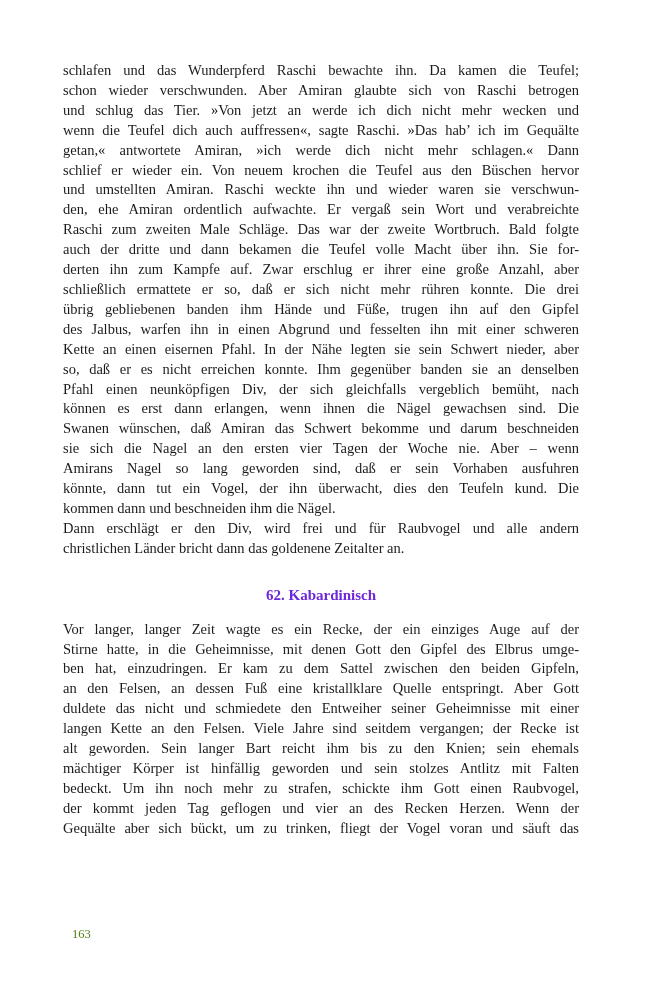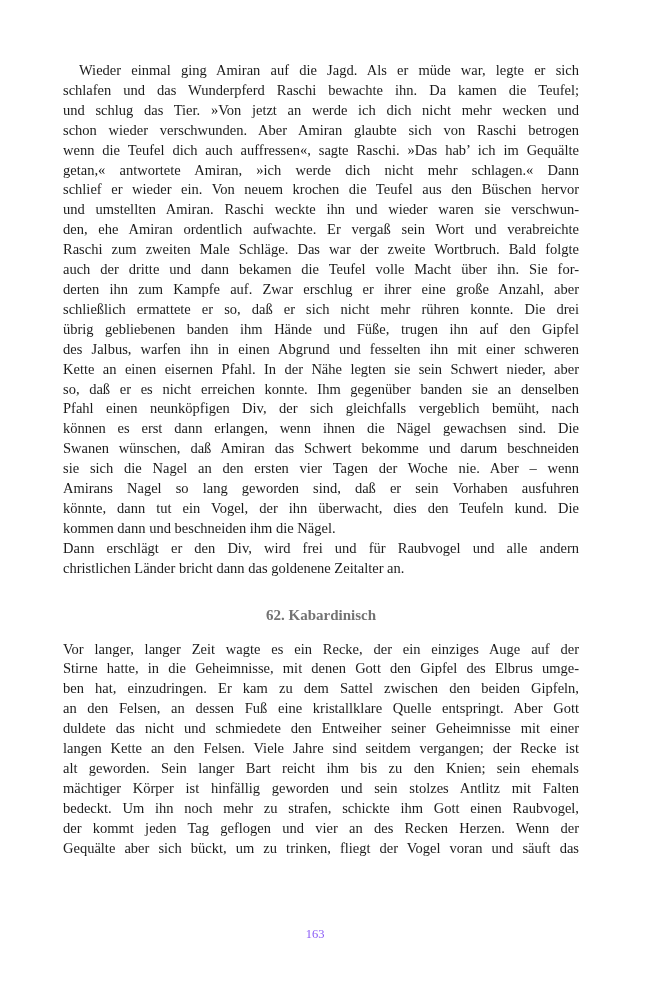--- a/index.html
+++ b/index.html
@@ -36,41 +36,40 @@
   .line.last {
     text-align-last: left;
   }
   .heading {
     font-size: 15px;
     line-height: 20px;
     font-weight: bold;
     text-align: center;
     margin-top: 26px;
     margin-bottom: 15px;
-    color: #737373;
+    color: #6d28d9;
   }
   .page-number {
     position: absolute;
-    left: 57px;
+    left: 72px;
     top: 927px;
     width: 516px;
-    text-align: center;
+    text-align: left;
     font-size: 12.5px;
-    color: #8b5cf6;
+    color: #4d7c0f;
   }
 </style>
 </head>
 <body>
 
 <div class="page">
   <div class="text-block">
-      <div class="line indent">Wieder einmal ging Amiran auf die Jagd. Als er müde war, legte er sich</div>
       <div class="line">schlafen und das Wunderpferd Raschi bewachte ihn. Da kamen die Teufel;</div>
+      <div class="line">schon wieder verschwunden. Aber Amiran glaubte sich von Raschi betrogen</div>
       <div class="line">und schlug das Tier. »Von jetzt an werde ich dich nicht mehr wecken und</div>
-      <div class="line">schon wieder verschwunden. Aber Amiran glaubte sich von Raschi betrogen</div>
       <div class="line">wenn die Teufel dich auch auffressen«, sagte Raschi. »Das hab’ ich im Gequälte</div>
       <div class="line">getan,« antwortete Amiran, »ich werde dich nicht mehr schlagen.« Dann</div>
       <div class="line">schlief er wieder ein. Von neuem krochen die Teufel aus den Büschen hervor</div>
       <div class="line">und umstellten Amiran. Raschi weckte ihn und wieder waren sie verschwun-</div>
       <div class="line">den, ehe Amiran ordentlich aufwachte. Er vergaß sein Wort und verabreichte</div>
       <div class="line">Raschi zum zweiten Male Schläge. Das war der zweite Wortbruch. Bald folgte</div>
       <div class="line">auch der dritte und dann bekamen die Teufel volle Macht über ihn. Sie for-</div>
       <div class="line">derten ihn zum Kampfe auf. Zwar erschlug er ihrer eine große Anzahl, aber</div>
       <div class="line">schließlich ermattete er so, daß er sich nicht mehr rühren konnte. Die drei</div>
       <div class="line">übrig gebliebenen banden ihm Hände und Füße, trugen ihn auf den Gipfel</div>

